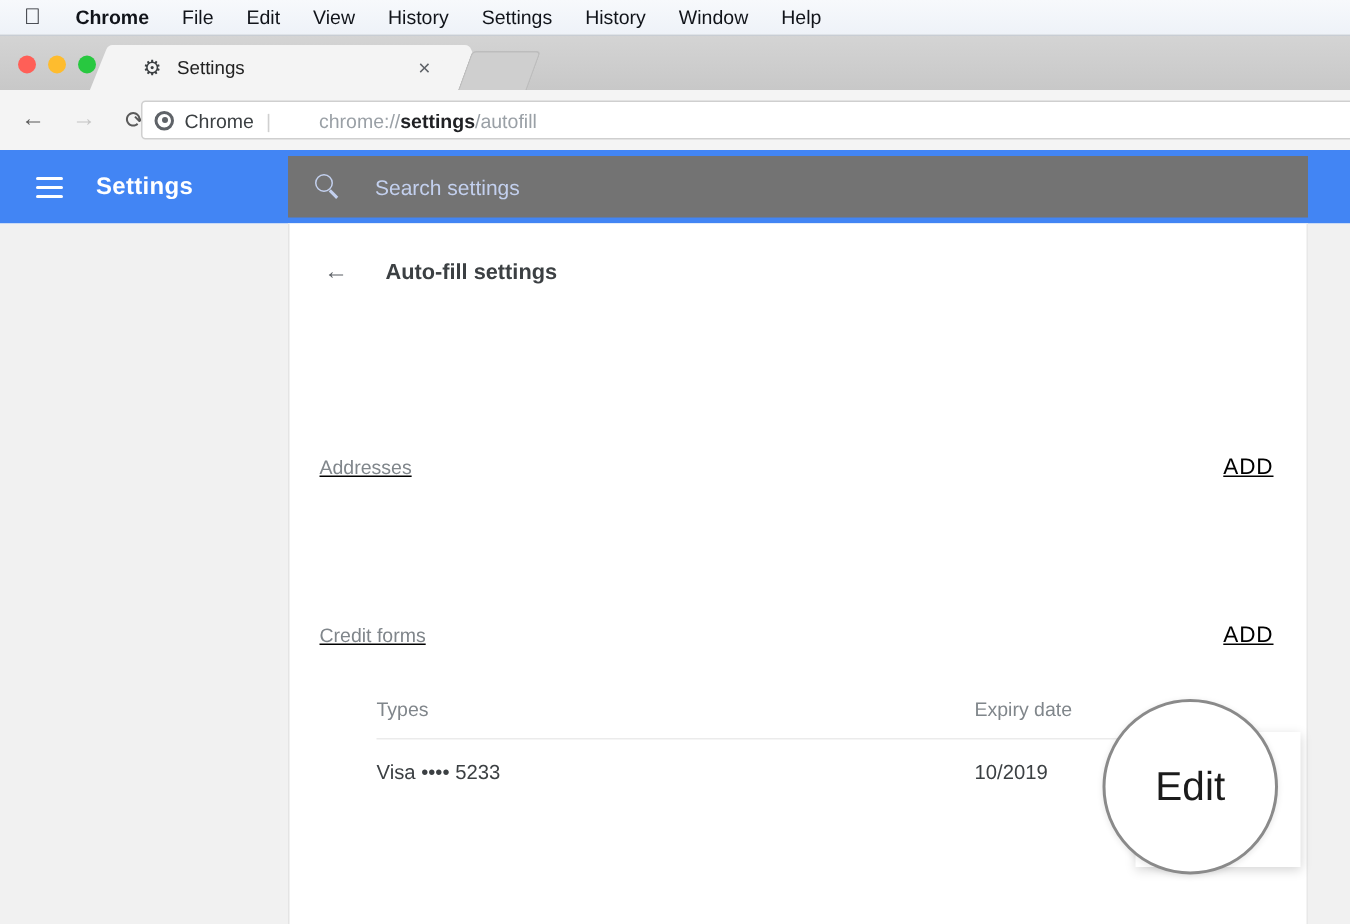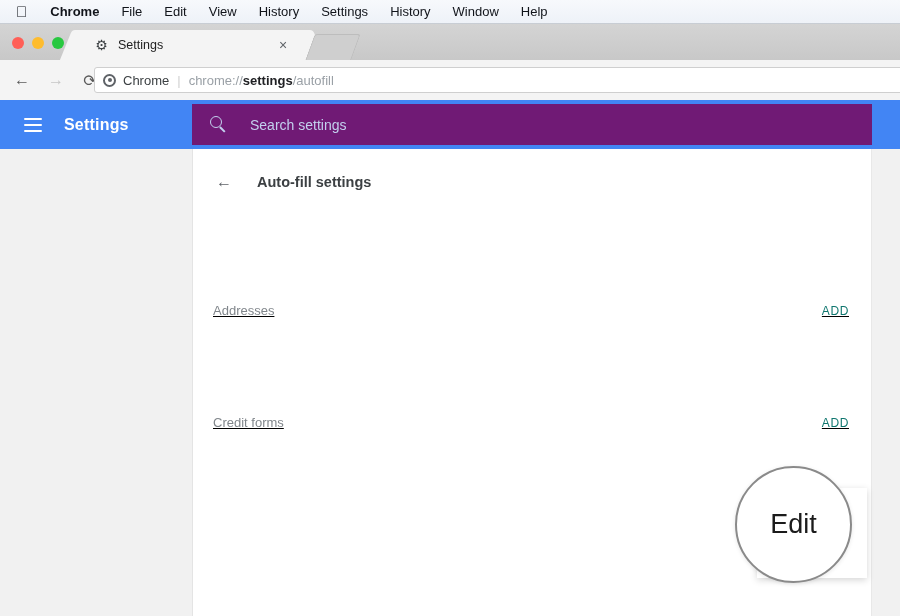--- a/index.html
+++ b/index.html
@@ -104,40 +104,40 @@
   .chrome-dot {
     width: 13px; height: 13px; border-radius: 50%;
     border: 2px solid #5f6368; position: relative; flex: 0 0 auto;
   }
   .chrome-dot::after {
     content: ""; position: absolute; left: 2.5px; top: 2.5px;
     width: 4px; height: 4px; border-radius: 50%; background: #5f6368;
   }
   .omni-scheme-label { margin-left: 7px; color: #3c4043; }
   .omni-sep { margin: 0 8px; color: #d0d0d0; }
-  .omni-url { color: #9aa0a6; white-space: nowrap; }
+  .omni-url { color: #9aa0a6; white-space: nowrap; margin-left: 24px; }
   .omni-url b { color: #202124; font-weight: bold; }
 
   
   .settings-header {
     position: absolute; top: 100px; left: 0;
     width: 900px; height: 49px;
     background: #4285f4;
     display: flex; align-items: center;
   }
   .hamburger { margin-left: 24px; width: 18px; display: flex; flex-direction: column; gap: 4px; }
   .hamburger span { display: block; height: 2px; background: #fff; border-radius: 1px; }
   .settings-title {
     margin-left: 22px; color: #fff;
     font-size: 16px; font-weight: bold; letter-spacing: .2px;
   }
   .search-box {
     position: absolute; left: 192px; top: 104px;
     width: 680px; height: 41px;
-    background: #701a75;
+    background: #737373;
     display: flex; align-items: center;
   }
   .search-icon { margin-left: 18px; width: 18px; height: 18px; position: relative; }
   .search-icon .ring {
     position: absolute; left: 0; top: 0;
     width: 12px; height: 12px; border: 1.6px solid #c3d0ee; border-radius: 50%;
   }
   .search-icon .handle {
     position: absolute; left: 10px; top: 10px;
     width: 7px; height: 1.6px; background: #c3d0ee; transform: rotate(45deg);
@@ -173,21 +173,21 @@
     width: 20px; height: 20px; border-radius: 50%;
     background: #4285f4;
     box-shadow: 0 1px 3px rgba(0,0,0,.32);
   }
 
   .section-head {
     position: absolute; left: 20px; right: 22px;
     display: flex; align-items: center; justify-content: space-between; text-decoration: underline;
   }
   .section-title { font-size: 13px; color: #80868b; }
-  .add-link { font-size: 12px; color: #0f766e; letter-spacing: .6px; }
+  .add-link { font-size: 15px; color: #000000; letter-spacing: .6px; }
 
   .empty-note { position: absolute; left: 60px; font-size: 13.5px; color: #3c4043; }
 
   .cards-table { position: absolute; left: 58px; right: 22px; }
   .cards-th { display: flex; font-size: 13px; color: #80868b; padding-bottom: 12px; }
   .cards-divider { height: 1px; background: #ebebeb; }
   .cards-tr { display: flex; font-size: 13.5px; color: #3c4043; padding-top: 14px; }
   .col-type { width: 400px; }
   .col-exp { width: 200px; }
 
@@ -281,20 +281,31 @@
     <div class="section-head" style="top:154px;">
       <div class="section-title">Addresses</div>
       <div class="add-link">ADD</div>
     </div>
 
     <div class="section-head" style="top:266px;">
       <div class="section-title">Credit forms</div>
       <div class="add-link">ADD</div>
     </div>
 
+    <div class="cards-table" style="top:316px;">
+      <div class="cards-th">
+        <div class="col-type">Types</div>
+        <div class="col-exp">Expiry date</div>
+      </div>
+      <div class="cards-divider"></div>
+      <div class="cards-tr">
+        <div class="col-type">Visa •••• 5233</div>
+        <div class="col-exp">10/2019</div>
+      </div>
+    </div>
   </div>
 
   <div class="lens-card"></div>
   <div class="lens-circle">
     <div class="lens-label">Edit</div>
   </div>
 
 </div>
 
 </body></html>

